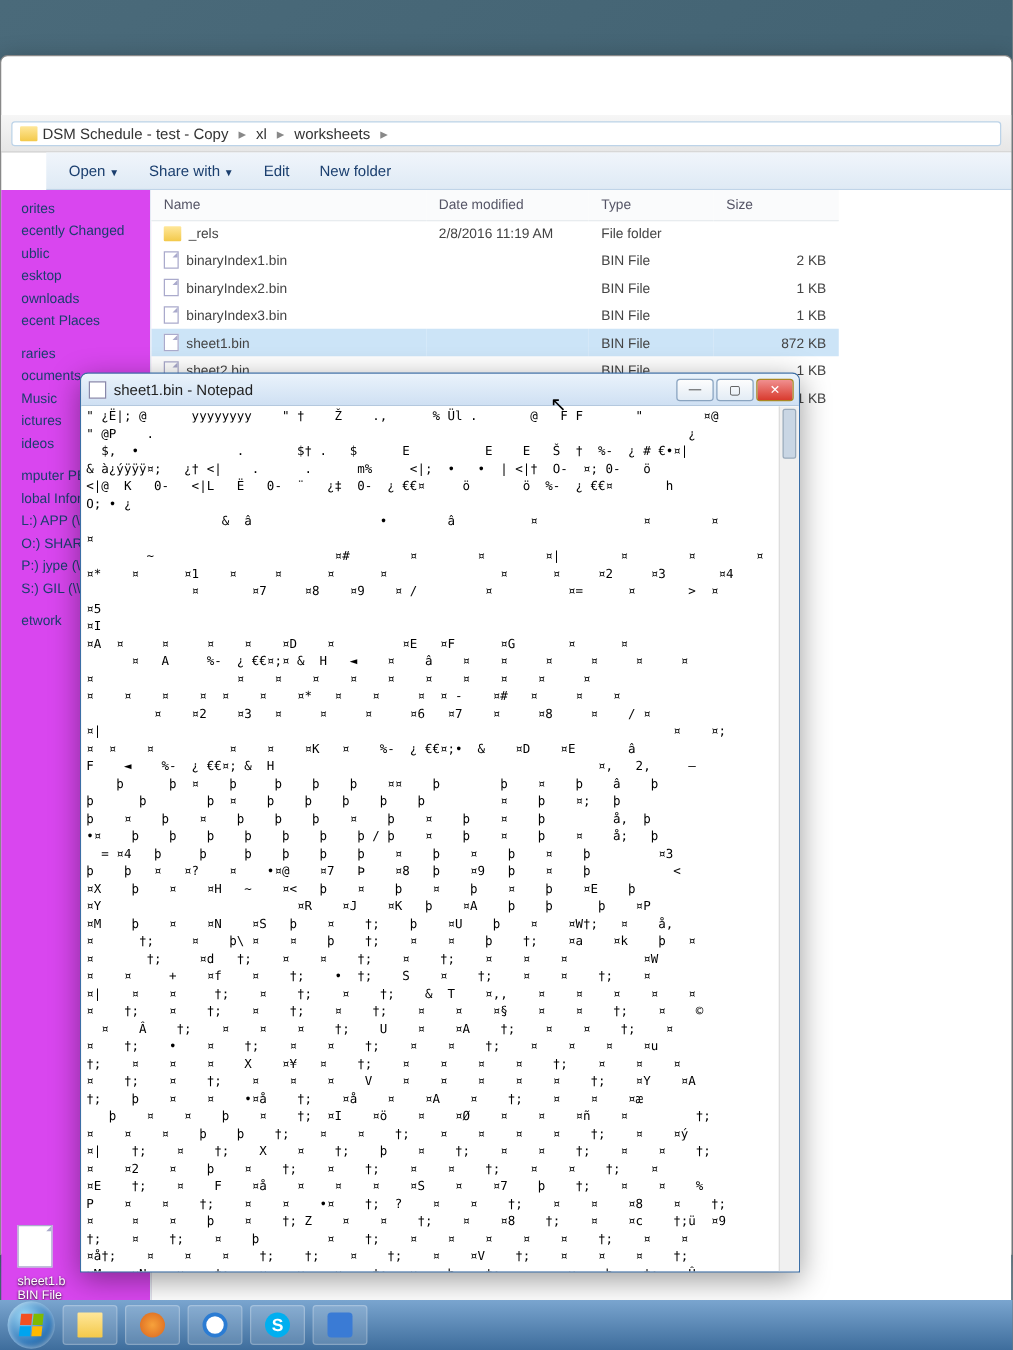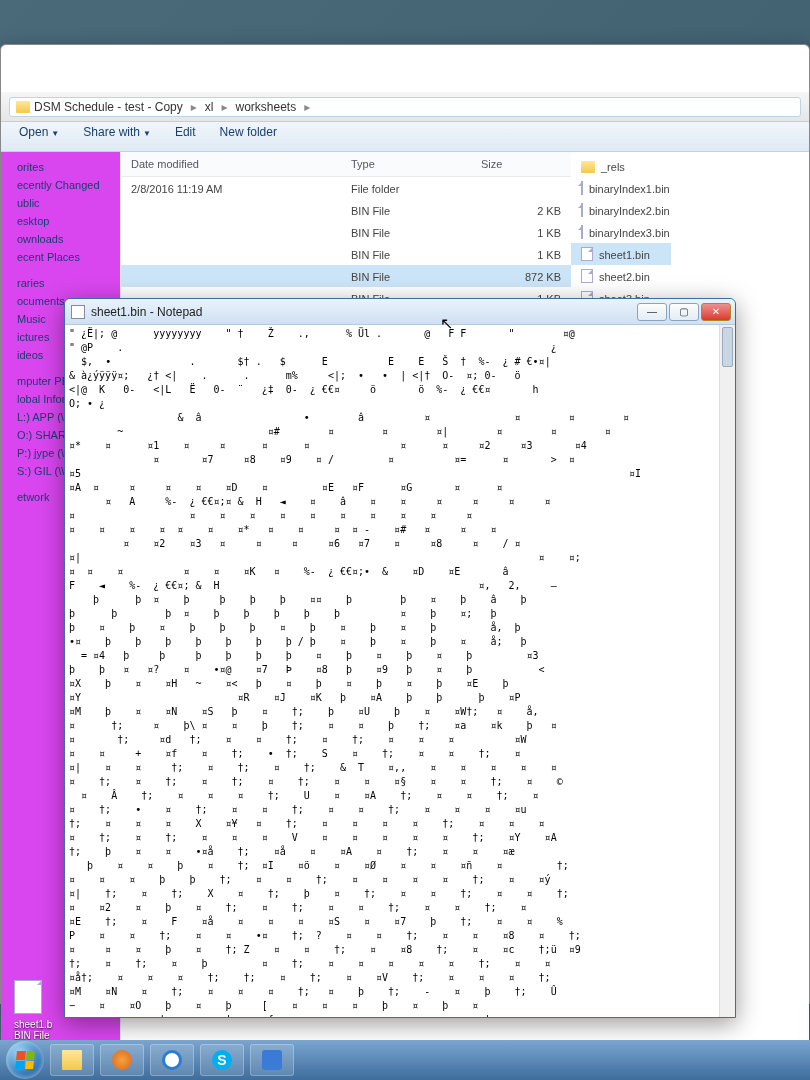--- a/index.html
+++ b/index.html
@@ -7,40 +7,40 @@
 
 .desktop { position: absolute; inset: 0; background: linear-gradient(135deg, #4a6a7a 0%, #3a5a6a 100%); }
 
 .explorer-window { position: absolute; top: 44px; left: 0; right: 0; height: 960px; background: #fff; border: 1px solid #888; border-radius: 6px 6px 0 0; box-shadow: 0 4px 20px rgba(0,0,0,.3); }
 
 .addr-bar { height: 30px; background: linear-gradient(#f6f6f6,#e6e6e6); border-bottom: 1px solid #ccc; display: flex; align-items: center; padding: 0 8px; font-size: 12px; color: #333; margin-top: 47px; }
 .breadcrumb { display: flex; align-items: center; background: #fff; border: 1px solid #bcd3e8; border-radius: 3px; padding: 2px 6px; flex: 1; }
 .breadcrumb span { padding: 0 4px; }
 .bc-arrow { color: #888; }
 
-.toolbar { height: 30px; background: linear-gradient(#f0f5fb,#dfeaf5); border-bottom: 1px solid #c0d4e8; display: flex; padding: 0 8px; font-size: 12px; gap: 4px; }
+.toolbar { height: 30px; background: linear-gradient(#f0f5fb,#dfeaf5); border-bottom: 1px solid #c0d4e8; display: flex; align-items: center; padding: 0 8px; font-size: 12px; gap: 4px; margin-left: 36px; }
 .tb-btn { padding: 3px 10px; color: #1a3e6e; cursor: pointer; }
 .dropdown-arrow { font-size: 8px; margin-left: 3px; }
 
 .explorer-body { display: flex; height: calc(100% - 60px); }
 .sidebar { width: 120px; background: #d946ef; border-right: 1px solid #e4ecf4; padding: 6px 12px; font-size: 11px; color: #1a3e6e; }
 .sidebar-item { padding: 3px 4px; white-space: nowrap; overflow: hidden; text-overflow: ellipsis; cursor: pointer; }
 
 .file-area { flex: 1; background: #fff; overflow: hidden; }
 .columns { display: grid; grid-template-columns: 220px 130px 100px 100px; font-size: 11px; color: #444; }
 .col-header { padding: 6px 10px; border-bottom: 1px solid #e8ecef; background: #fafbfc; color: #556; }
 .file-row { display: contents; }
 .file-row.selected > div { background: #cce4f7; }
 .cell { padding: 4px 10px; display: flex; align-items: flex-end; gap: 6px; }
 .folder-icon { width: 14px; height: 12px; background: linear-gradient(#ffe79a,#f3c94a); border-radius: 1px; display: inline-block; }
 .file-icon { width: 12px; height: 14px; background: #fff; border: 1px solid #aac; display: inline-block; position: relative; }
 .file-icon::after { content: ""; position: absolute; top: 0; right: 0; border-style: solid; border-width: 0 0 4px 4px; border-color: transparent transparent #aac transparent; }
 
 
-.notepad { position: absolute; top: 298px; left: 64px; width: 672px; height: 720px; background: #fff; border: 1px solid #3b6ea5; border-radius: 6px 6px 0 0; box-shadow: 0 6px 24px rgba(0,0,0,.4); display: flex; flex-direction: column; }
+.notepad { position: absolute; top: 298px; left: 64px; width: 576px; height: 720px; background: #fff; border: 1px solid #3b6ea5; border-radius: 6px 6px 0 0; box-shadow: 0 6px 24px rgba(0,0,0,.4); display: flex; flex-direction: column; }
 .np-titlebar { height: 26px; background: linear-gradient(#eaf3fb,#cfe0f3); border-bottom: 1px solid #b4c8de; display: flex; align-items: center; padding: 0 4px 0 6px; border-radius: 6px 6px 0 0; }
 .np-icon { width: 14px; height: 14px; background: #fff; border: 1px solid #88a; margin-right: 6px; }
 .np-title { font-size: 12px; color: #222; flex: 1; }
 .win-btns { display: flex; gap: 2px; }
 .win-btn { width: 30px; height: 18px; border: 1px solid #8aa4c0; background: linear-gradient(#fdfdfd,#e3ecf5); border-radius: 3px; font-size: 10px; display: flex; align-items: center; justify-content: center; cursor: pointer; color: #333; }
 .win-btn.close { background: linear-gradient(#f08f8f,#d93b2e); color: #fff; border-color: #a82; }
 
 .np-menu { height: 20px; background: #f4f4f4; border-bottom: 1px solid #ddd; display: flex; align-items: center; font-size: 11px; padding: 0 4px; gap: 2px; }
 .np-menu-item { padding: 2px 8px; cursor: pointer; }
 
@@ -102,20 +102,21 @@
           <div class="sidebar-item">lobal Inform</div>
           <div class="sidebar-item">L:) APP (\\BD</div>
           <div class="sidebar-item">O:) SHARE (\\</div>
           <div class="sidebar-item">P:) jype (\\ho</div>
           <div class="sidebar-item">S:) GIL (\\CT.</div>
           <div style="height: 8px;"></div>
           <div class="sidebar-item">etwork</div>
         </div>
       <div class="file-area">
         <div class="columns" id="file-grid">
+          <div class="col-header">Name</div>
           <div class="col-header">Date modified</div>
           <div class="col-header">Type</div>
           <div class="col-header">Size</div>
         <div class="file-row"><div class="cell">
                 <span class="folder-icon"></span>
                 <span>_rels</span>
               </div><div class="cell">2/8/2016 11:19 AM</div><div class="cell">File folder</div><div class="cell" style="justify-content: flex-end;"></div></div>
             <div class="file-row"><div class="cell">
                 <span class="file-icon"></span>
                 <span>binaryIndex1.bin</span>

